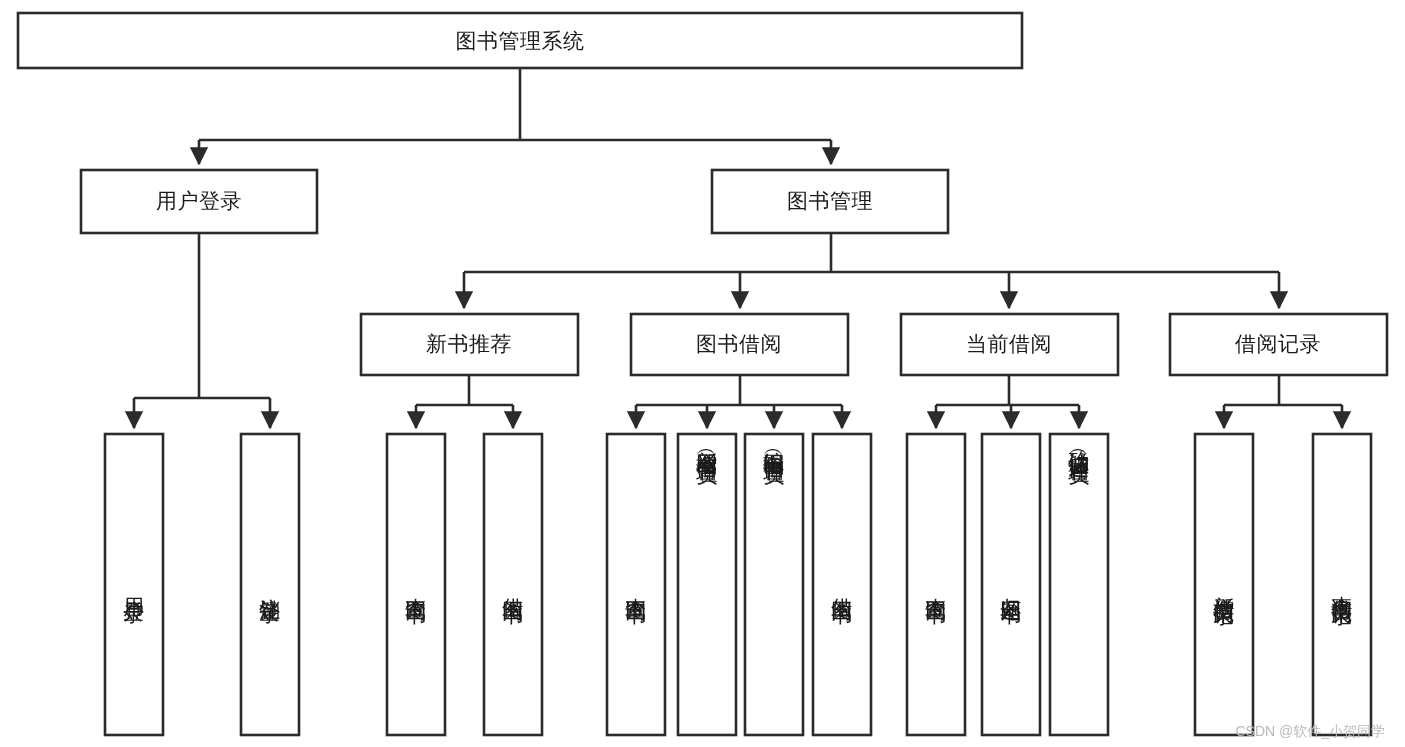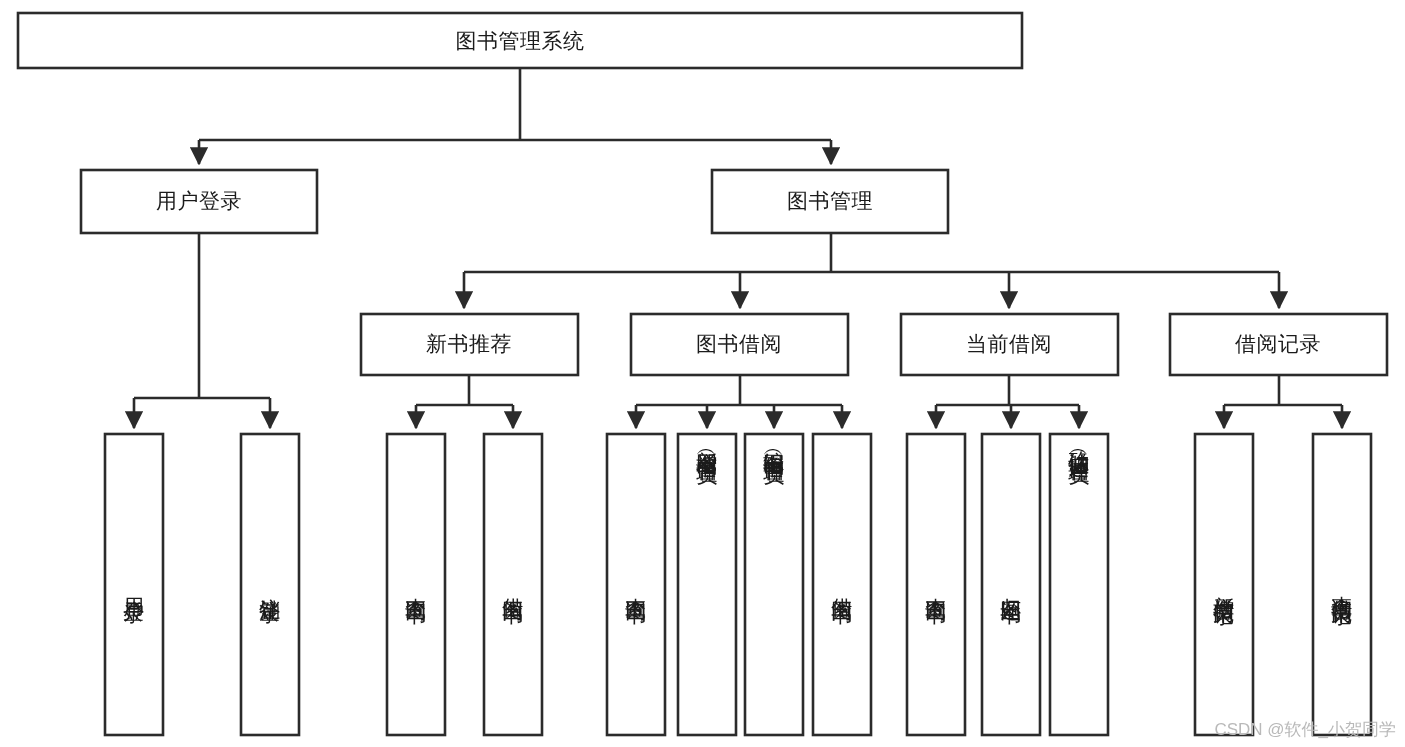--- a/index.html
+++ b/index.html
@@ -38,24 +38,24 @@
   .node-label {
     font-family: "Liberation Sans", "DejaVu Sans", sans-serif;
     fill: #1b1b1b;
     font-size: 21px;
     dominant-baseline: middle;
     text-anchor: middle;
     letter-spacing: 0.5px;
   }
   .watermark {
     position: absolute;
-    right: 9px;
+    right: 20px;
     bottom: 6px;
     font-family: "Liberation Sans", "DejaVu Sans", sans-serif;
-    font-size: 17px;
+    font-size: 14px;
     color: #b9b9b9;
     white-space: nowrap;
     user-select: none;
   }
   .vtext-box {
     position: absolute;
     display: flex;
     align-items: center;
     justify-content: center;
     pointer-events: none;

